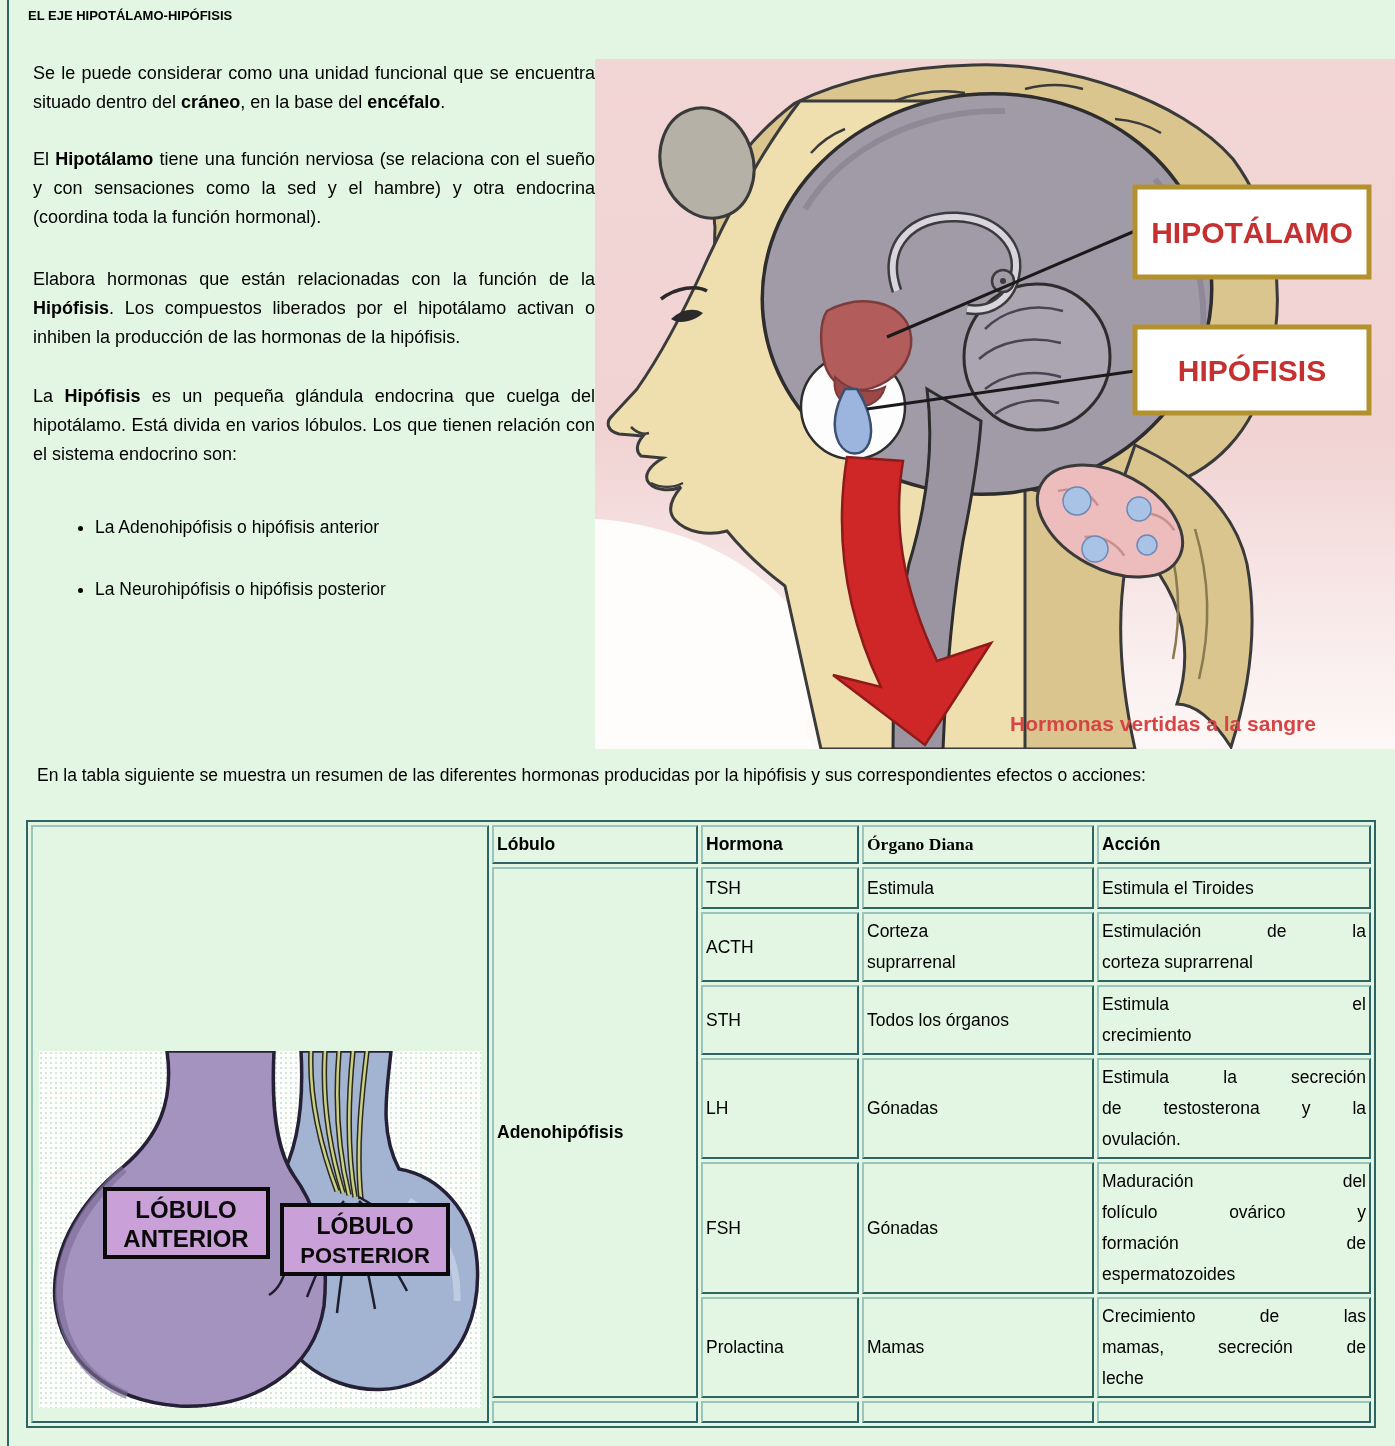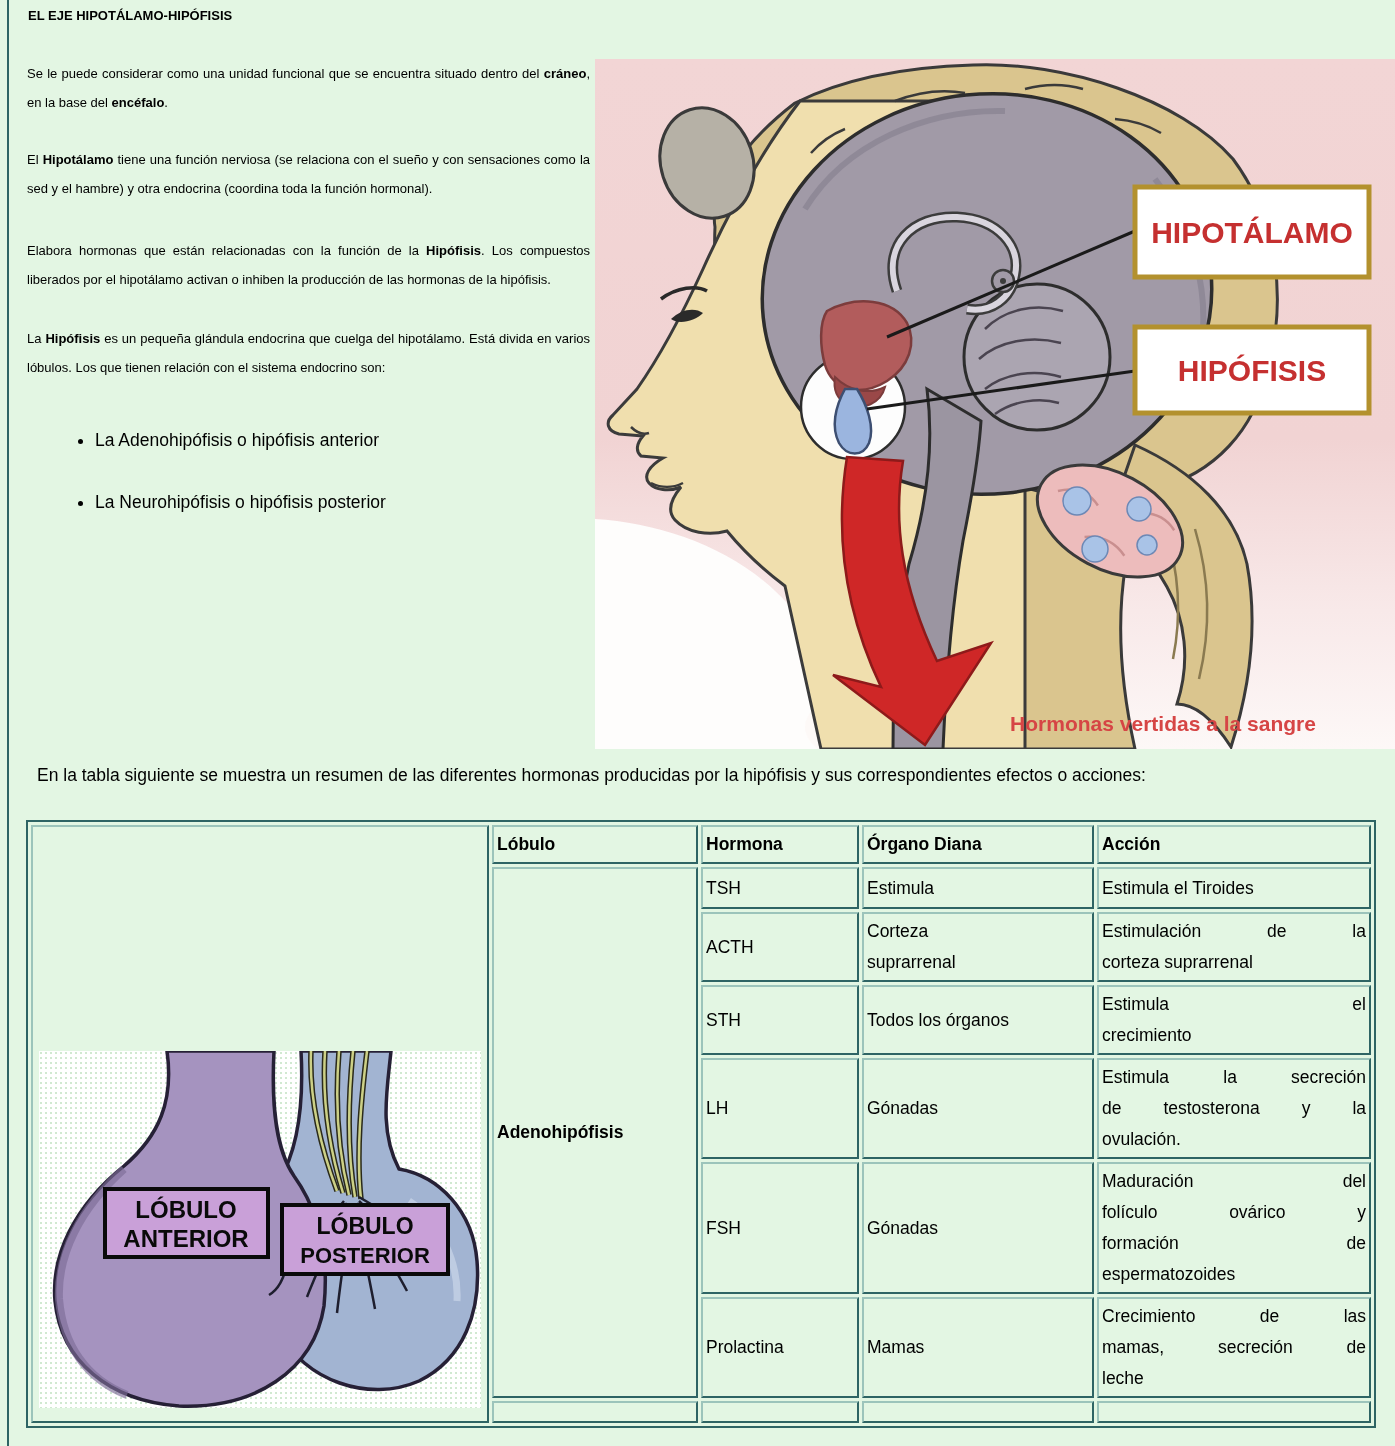--- a/index.html
+++ b/index.html
@@ -6,21 +6,21 @@
   body {
     width:1395px; height:1446px; overflow:hidden; position:relative;
     background:#e3f6e3; color:#000;
     font-family:"Liberation Sans", sans-serif;
   }
   .left-rule { position:absolute; left:7px; top:0; width:2px; height:1446px; background:#2e6464; }
   .content { padding:8px 15px 0 21px; }
   h1.title { font-size:13px; font-weight:bold; margin:0 0 0 7px; }
   .top-section { margin-top:36px; }
   .head-figure { float:right; width:800px; height:690px; margin-right:-15px; }
-  .top-section p { width:563px; margin:6px; font-size:13px; line-height:29px; text-align:justify; }
+  .top-section p { width:563px; margin:12px; font-size:18px; line-height:29px; text-align:justify; }
   .p1 { margin-top:7px !important; }
   .p2 { margin-top:28px !important; }
   .p3 { margin-top:33px !important; }
   .p4 { margin-top:30px !important; }
   ul.lobes { margin:44px 0 0 0; padding-left:74px; width:470px; }
   ul.lobes li { font-size:17.5px; line-height:29px; margin-bottom:33px; list-style:disc; }
   .table-intro { clear:both; margin:16px; padding-top:12px; width:1358px; font-size:17.5px; line-height:29px; text-align:justify; }
   table.htable {
     margin:30px 0 0 5px; border-collapse:separate; border-spacing:3px;
     border:2px solid #2e6464; background:transparent;
@@ -28,21 +28,21 @@
   table.htable td, table.htable th {
     border:2px solid; border-color:#9cc4bb #2e6464 #2e6464 #9cc4bb;
     padding:2px 3px; font-size:17.5px; line-height:31px; vertical-align:middle;
     background:transparent;
     margin-top:45px;
   }
   table.htable th { text-align:left; font-weight:bold; }
   td.img-cell { width:448px; vertical-align:top; }
   th.c-lobe { width:196px; }
   th.c-horm { width:148px; }
-  th.c-org  { width:222px; }
+  th.c-org  { width:222px;font-family:Liberation Serif, serif; }
   th.c-act  { width:264px; }
   td.lobe-cell { font-weight:bold; vertical-align:middle; }
   td.act-cell .ln { text-align:left; }
   td.act-cell .ln.j { text-align:justify; text-align-last:justify; }
   .gland-figure { margin:210px auto 0 auto; width:442px; height:357px; }
   .stub td { height:14px; }
 </style>
 </head>
 <body>
 

